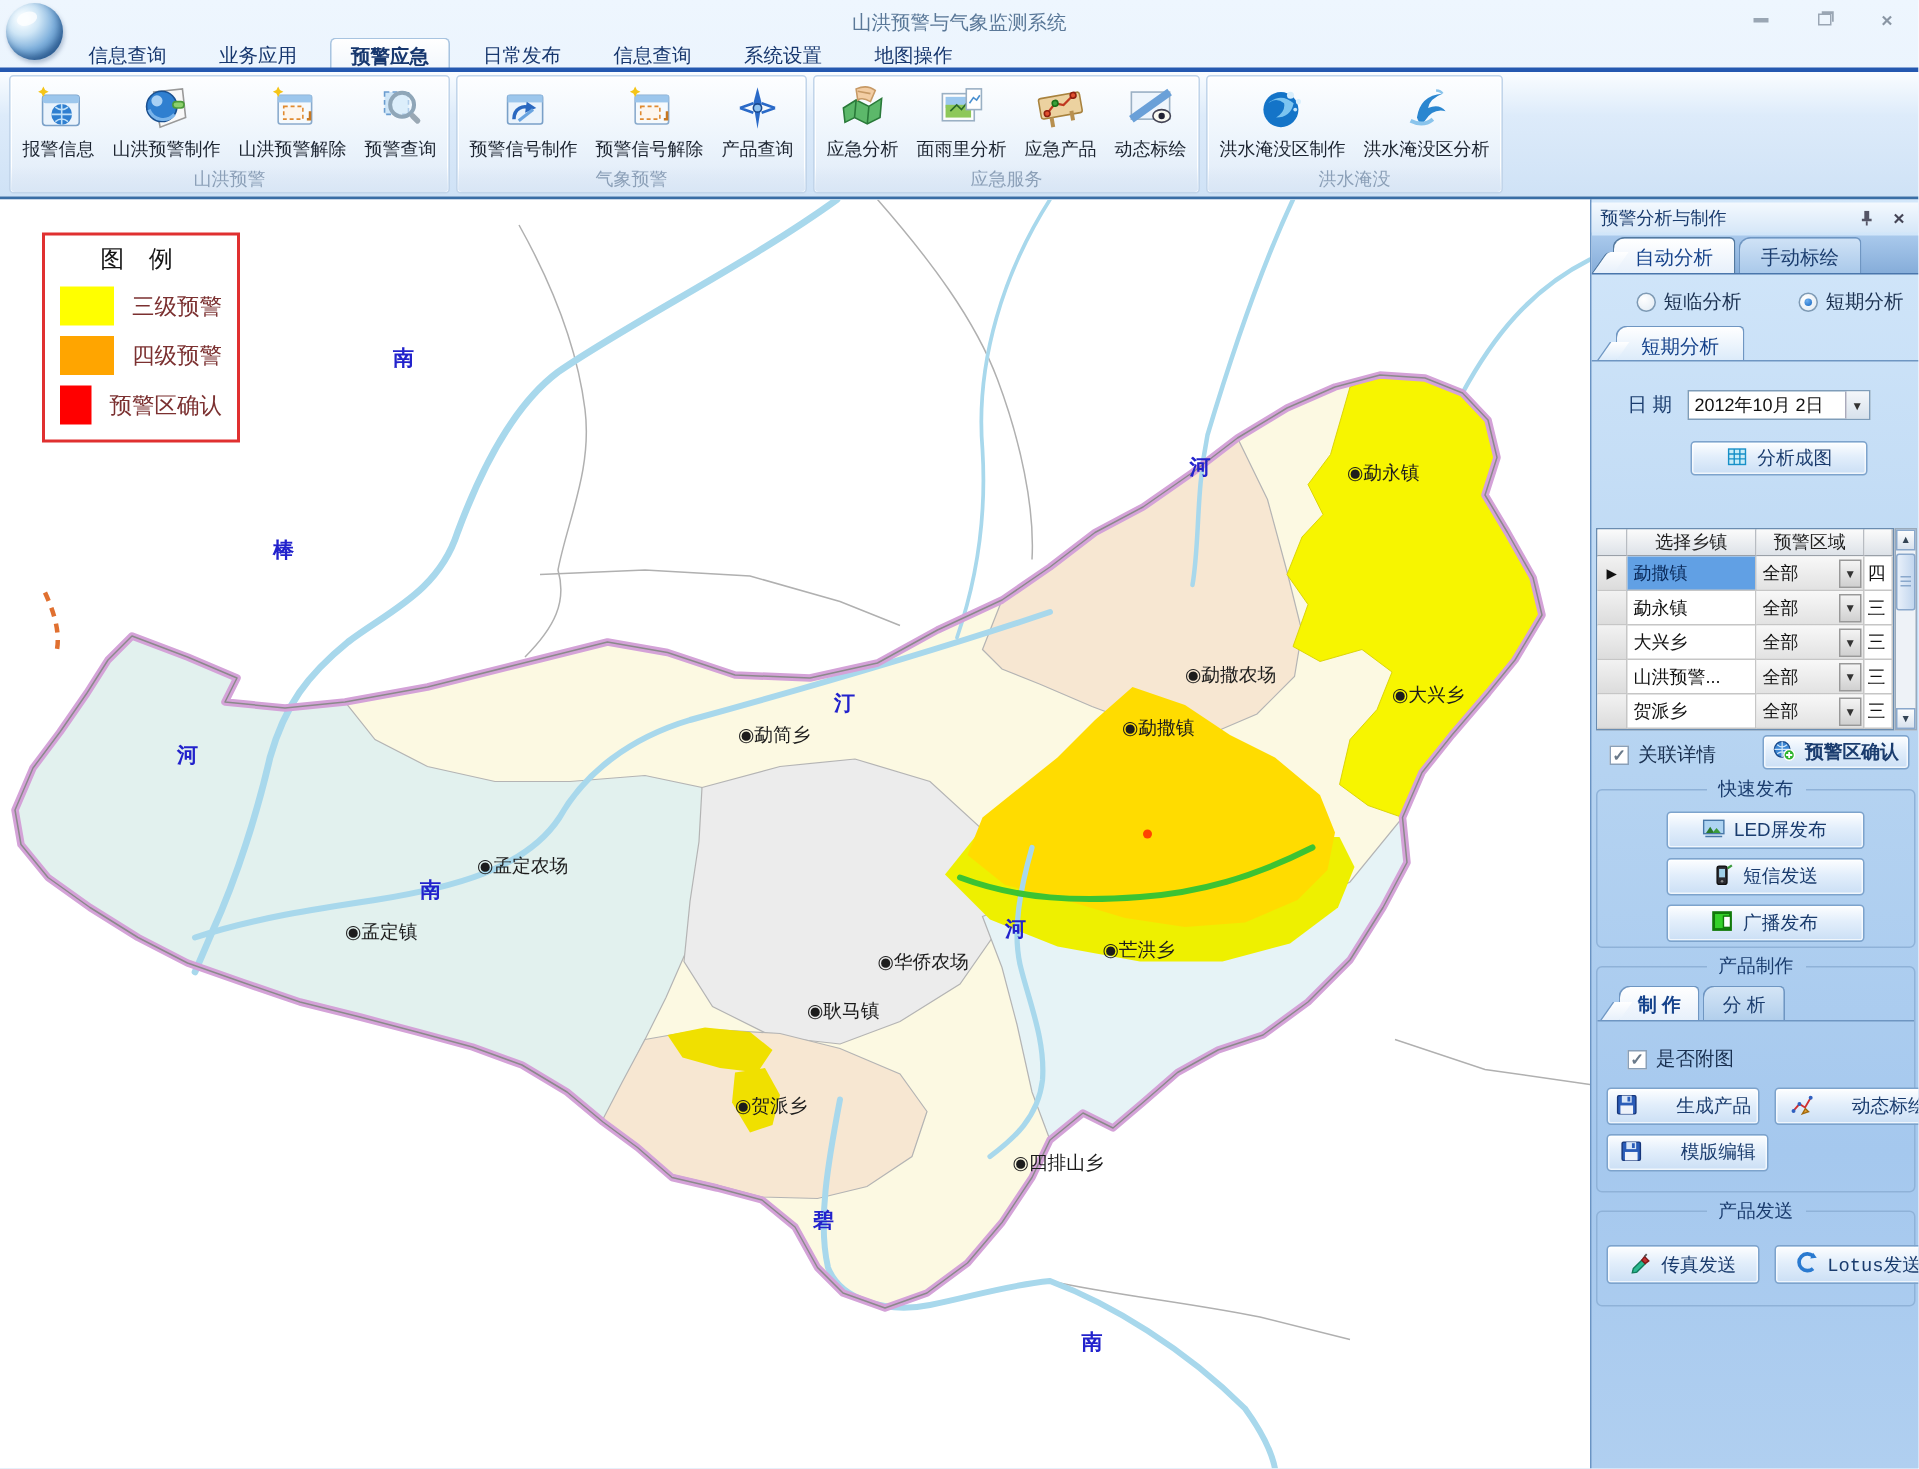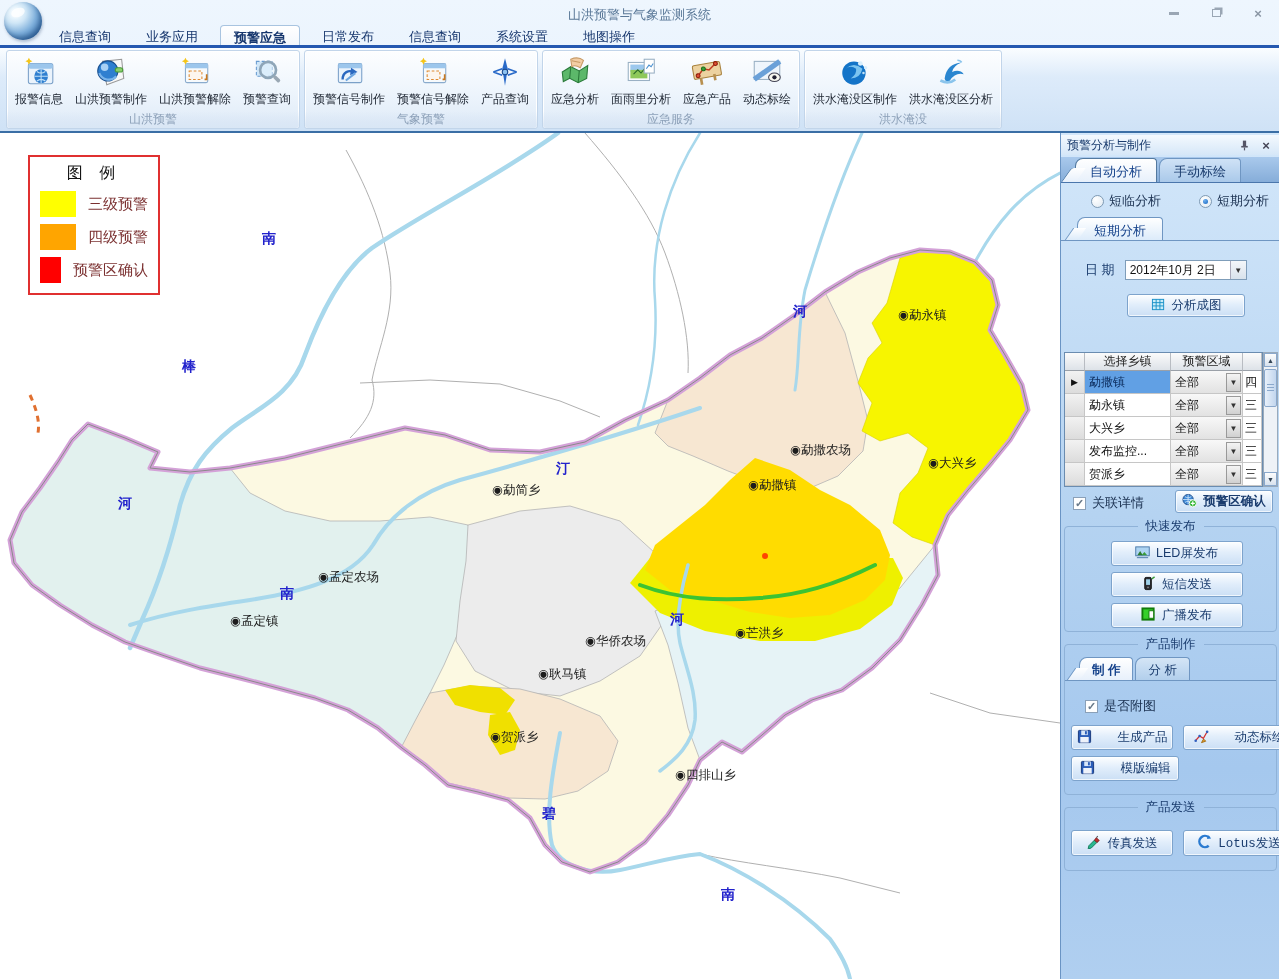--- a/index.html
+++ b/index.html
@@ -521,21 +521,21 @@
             <div class="gc c-mark"></div>
             <div class="gc c-town">大兴乡</div>
             <div class="gc c-reg">
               <span class="val">全部</span>
               <span class="dd-btn">▼</span>
             </div>
             <div class="gc c-extra">三</div>
           </div>
           <div class="gr">
             <div class="gc c-mark"></div>
-            <div class="gc c-town">发布监控...</div>
+            <div class="gc c-town">山洪预警...</div>
             <div class="gc c-reg">
               <span class="val">全部</span>
               <span class="dd-btn">▼</span>
             </div>
             <div class="gc c-extra">三</div>
           </div>
           <div class="gr">
             <div class="gc c-mark"></div>
             <div class="gc c-town">贺派乡</div>
             <div class="gc c-reg">

